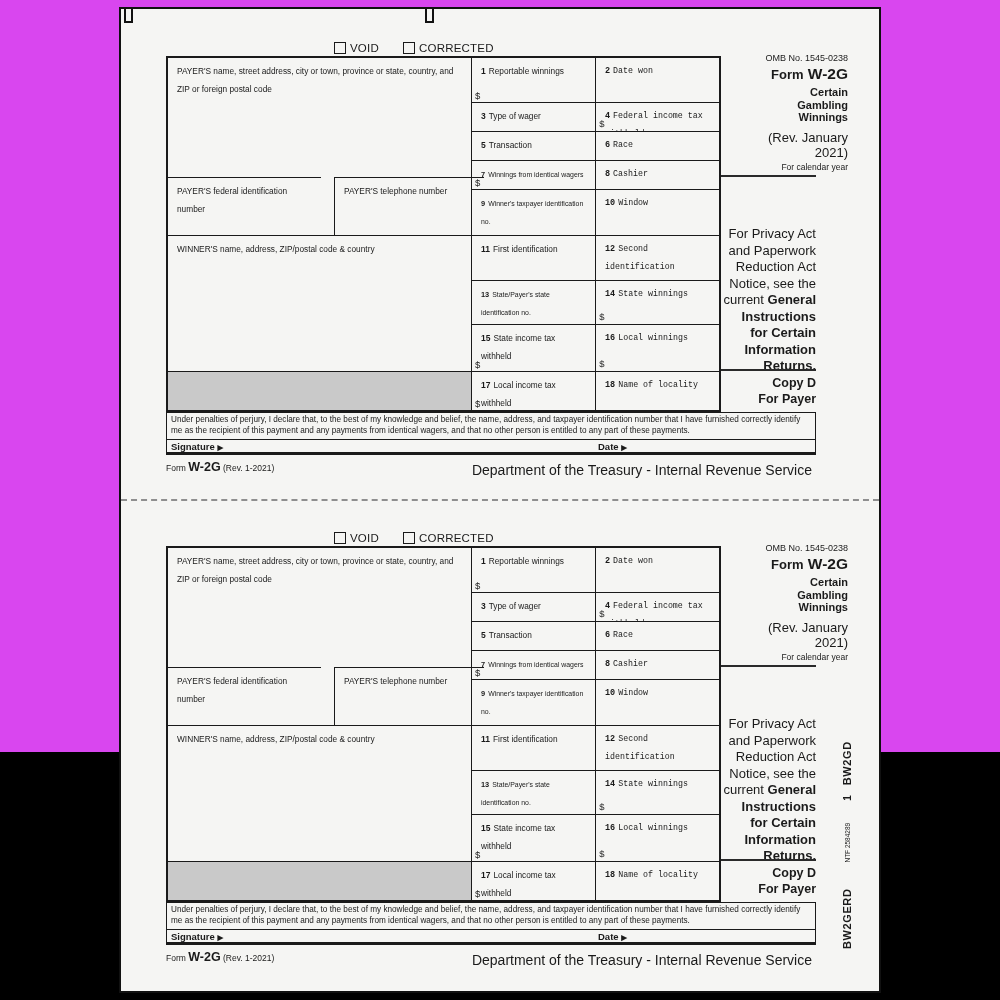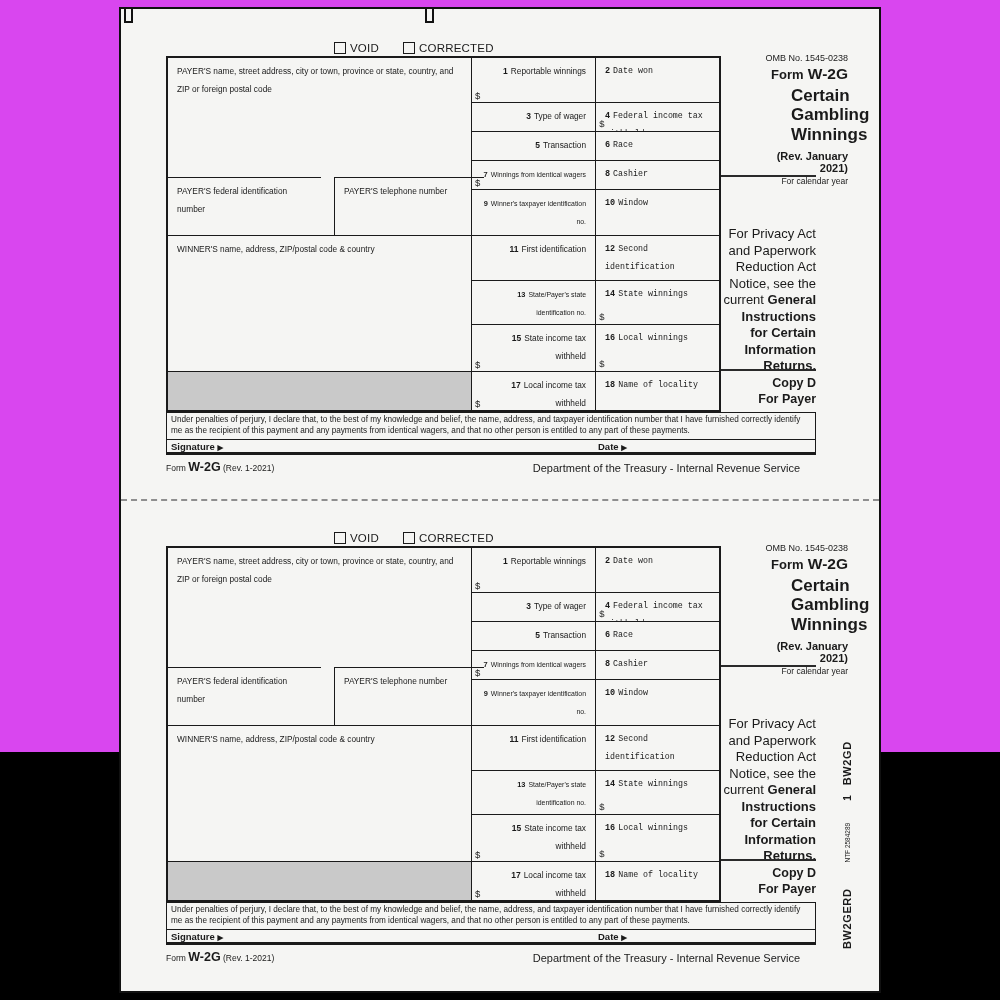--- a/index.html
+++ b/index.html
@@ -37,34 +37,34 @@
   .num { font-size:8.5px; font-weight:bold; margin-right:3px; }
   .sm .num { font-size:7.4px; } .sm .lbl { font-size:6.9px; }
   .dollar { position:absolute; left:3px; bottom:1px; font-size:9.5px; }
 
   .payer-name { left:0; top:0;    width:303px; height:119px; }
   .payer-fed  { left:0; top:119px; width:153px; height:58px; }
   .payer-tel  { left:166px; top:119px; width:150px; height:58px; }
   .winner     { left:0; top:177px; width:303px; height:136px; }
   .grayrow    { left:0; top:313px; width:303px; height:39px; background:#c9c9c9; }
 
-  .ca { left:303px; width:124px;text-align:right; } .cb { left:427px; width:124px;font-family:Liberation Mono, monospace; }
+  .ca { left:303px; width:124px; } .cb { left:427px; width:124px;font-family:Liberation Mono, monospace; }
   .r0 { top:0;     height:44px; } .r1 { top:44px;  height:29px; }
   .r2 { top:73px;  height:29px; } .r3 { top:102px; height:29px; }
   .r4 { top:131px; height:46px; } .r5 { top:177px; height:45px; }
   .r6 { top:222px; height:44px; } .r7 { top:266px; height:47px; }
   .r8 { top:313px; height:39px; }
 
   
   .rc-head { position:absolute; left:588px; top:11px; width:94px; text-align:right; }
   .omb { font-size:9px; }
   .form-title { font-size:15.5px; font-weight:bold; margin-top:2px; white-space:nowrap; }
   .form-title .fw { font-size:13px; }
-  .subtitle { font-size:17px; font-weight:bold; line-height:1.14; margin-top:3px;padding-left:37px; }
-  .rev { font-size:11px; margin-top:6px;font-weight:bold; }
+  .subtitle { font-size:11px; font-weight:bold; line-height:1.14; margin-top:3px;padding-left:37px; }
+  .rev { font-size:13px; margin-top:6px; }
   .calyear { font-size:8.5px; margin-top:2px; }
   .sep { position:absolute; left:555px; width:95px; height:2px; background:#2a2a2a; }
   .sep1 { top:133px; } .sep2 { top:327px; }
   .privacy { position:absolute; left:556px; top:184px; width:94px; text-align:right;
              font-size:13px; line-height:1.27; }
   .privacy b { font-weight:bold; }
   .copy { position:absolute; left:556px; top:334px; width:94px; text-align:right;
           font-weight:bold; font-size:12.5px; line-height:1.25; }
 
   
@@ -74,21 +74,21 @@
   .sigrow { position:absolute; left:0; right:0; bottom:0; height:13px;
             border-top:1.5px solid #1a1a1a; }
   .sigrow .siglbl { position:absolute; left:4px; top:1px; font-size:9.5px; font-weight:bold; }
   .sigrow .datelbl { position:absolute; left:431px; top:1px; font-size:9.5px; font-weight:bold; }
   .arrow { font-size:7.5px; }
 
   
   .footer { position:absolute; left:0; top:416px; width:650px; height:16px; }
   .f-left { position:absolute; left:0; top:2px; font-size:8.5px; }
   .f-left .fnum { font-size:12.5px; font-weight:bold; }
-  .f-right { position:absolute; right:16px; top:4px; font-size:11px; }
+  .f-right { position:absolute; right:4px; top:4px; font-size:14px; }
 
   
   .side-codes { position:absolute; left:717px; top:940px; width:182px; height:18px;
                 transform-origin:0 0; transform:rotate(-90deg);
                 display:flex; align-items:center; white-space:nowrap; }
   .code-b { font-size:11px; font-weight:bold; letter-spacing:0.6px; }
   .code-ntf { font-size:6.5px; margin-left:26px; }
   .code-sheet { font-size:10px; font-weight:bold; margin-left:22px; }
   .code-t { font-size:11px; font-weight:bold; letter-spacing:0.6px; margin-left:10px; }
 </style>

